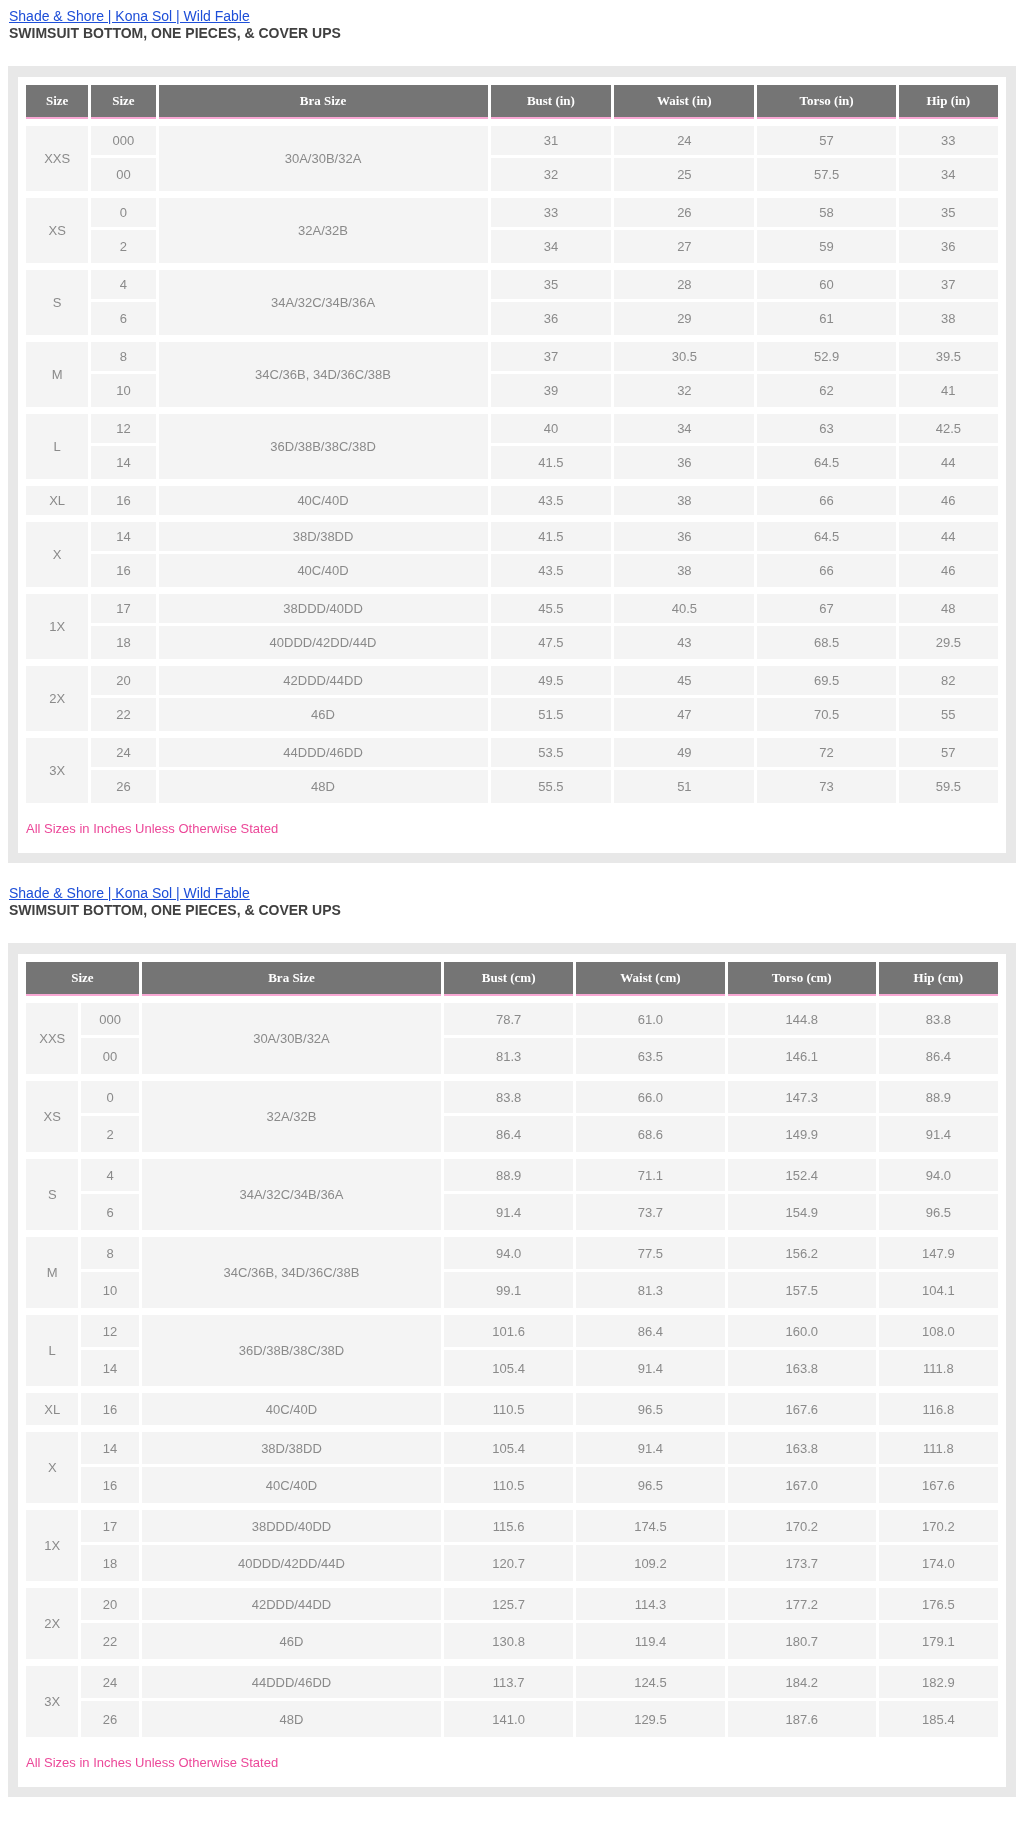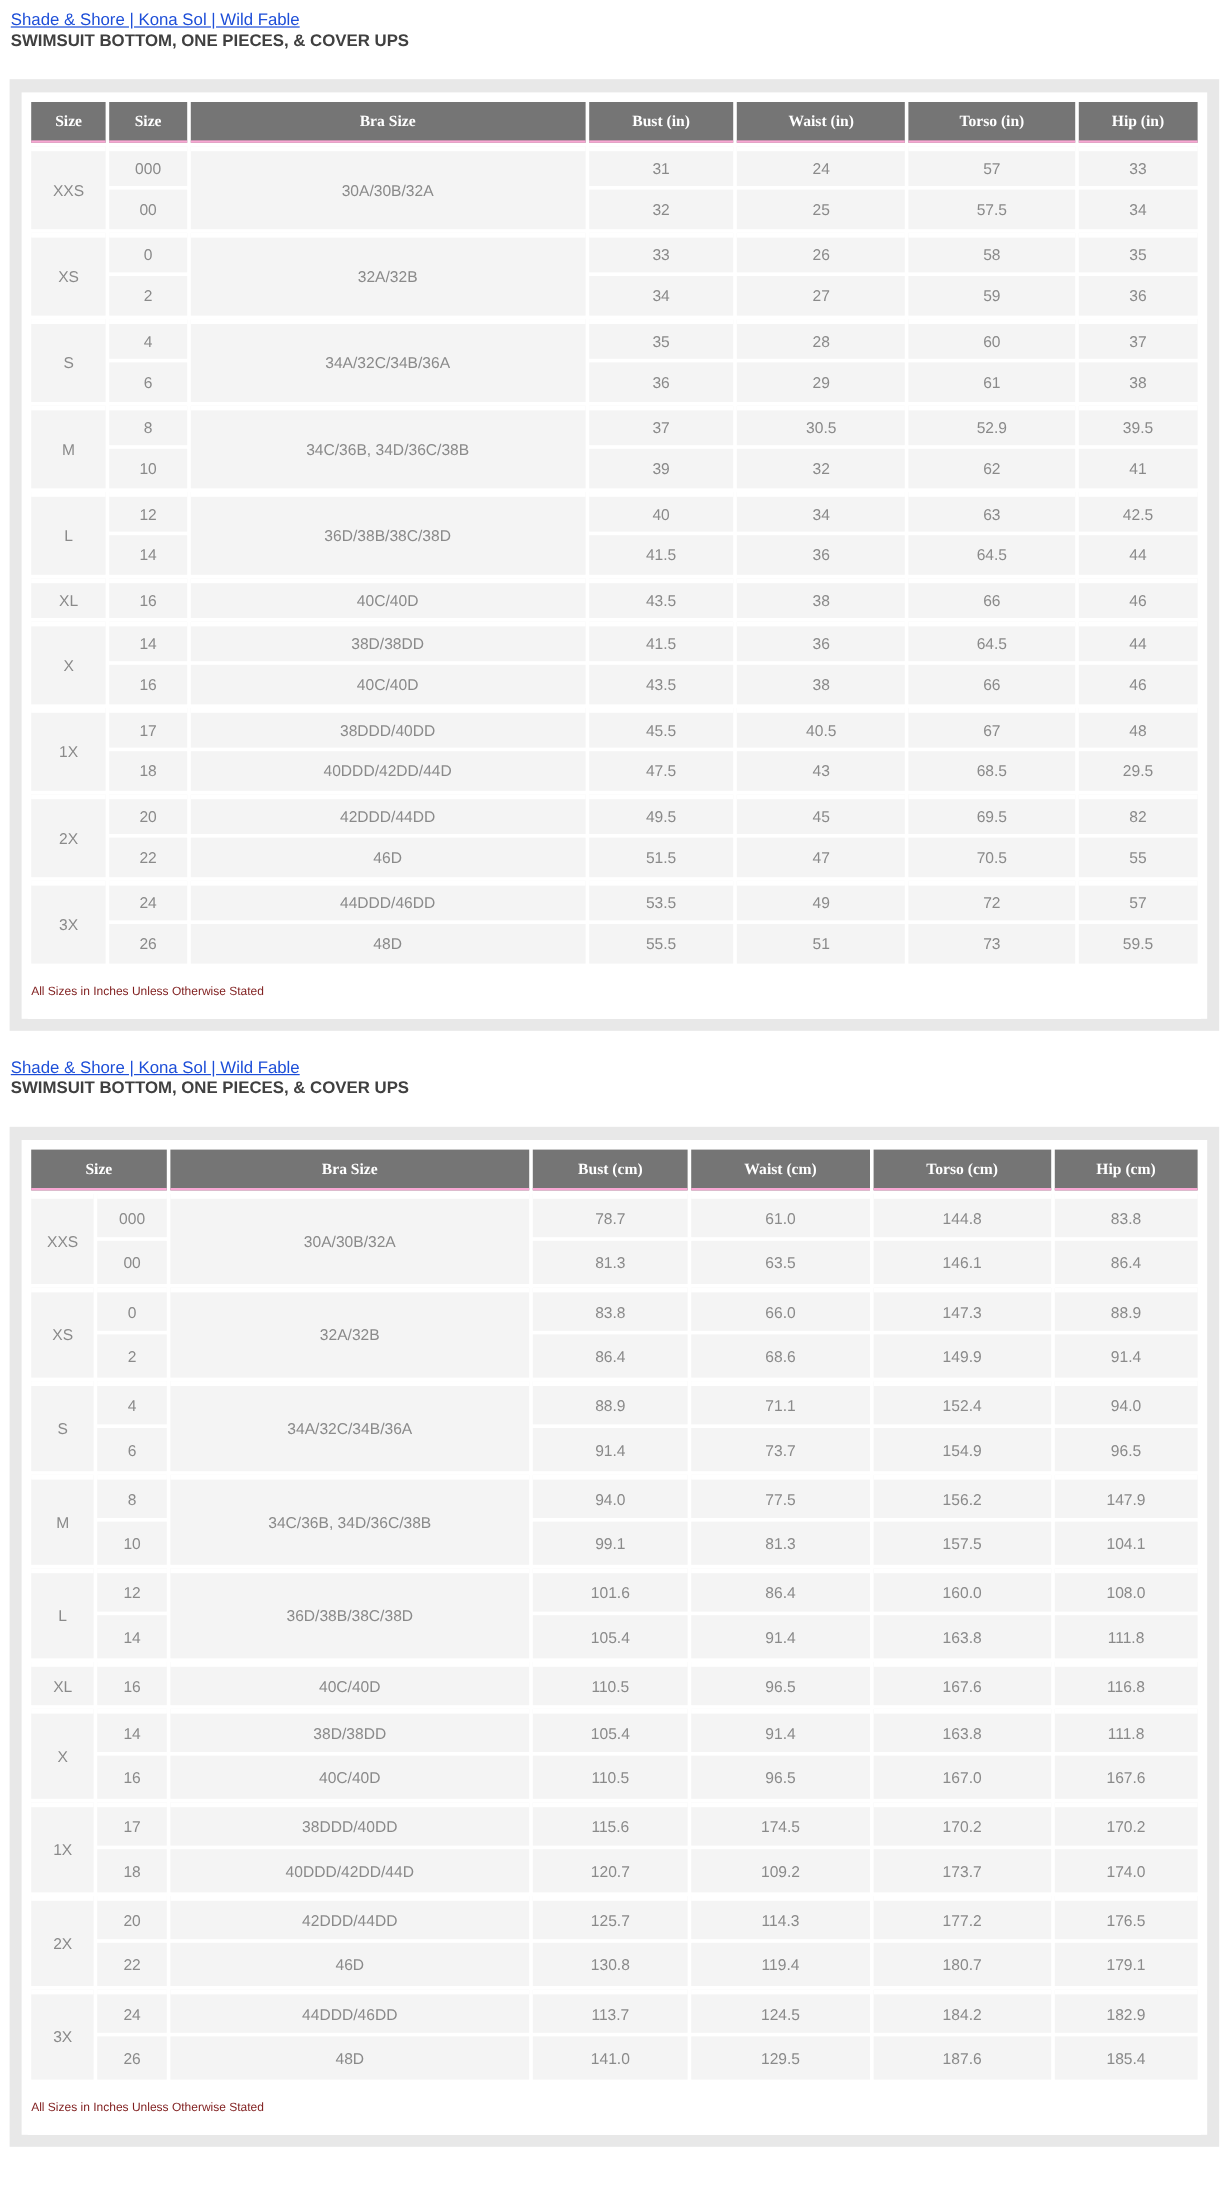--- a/index.html
+++ b/index.html
@@ -64,22 +64,22 @@
     padding: 0 4px;
   }
   table.size-chart tbody td { height: 33px; }
   table.size-chart tbody tr.group-start td { border-top: 4px solid #ffffff; }
   table.size-chart thead th { border-bottom: 2px solid #f9a8d4; font-family: Liberation Serif, serif; }
 
   table.size-chart.cm tbody td { height: 36px; }
 
   .footnote {
     background: #ffffff;
-    color: #7f1d1d;
-    font-size: 10px;
+    color: #ec4899;
+    font-size: 13px;
     padding: 15px 3px 17px 3px;
   }
 </style>
 </head>
 <body>
 
 <div class="section">
   <div class="brands-line">Shade &amp; Shore | Kona Sol | Wild Fable</div>
   <div class="chart-title">SWIMSUIT BOTTOM, ONE PIECES, &amp; COVER UPS</div>
   <div class="panel">

